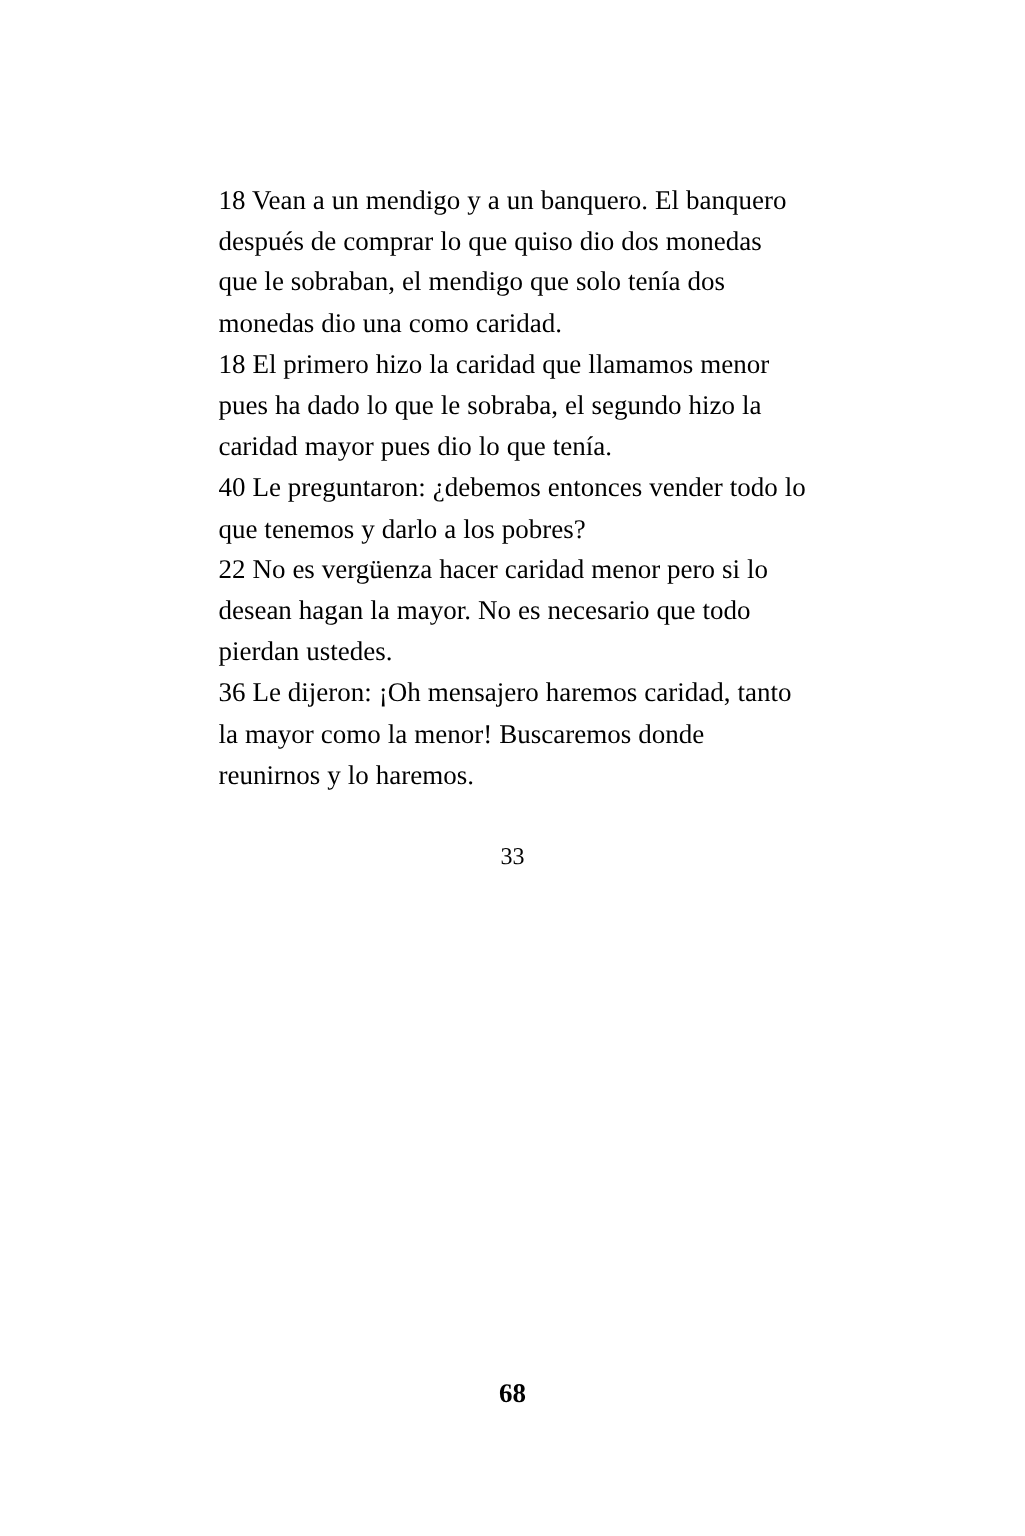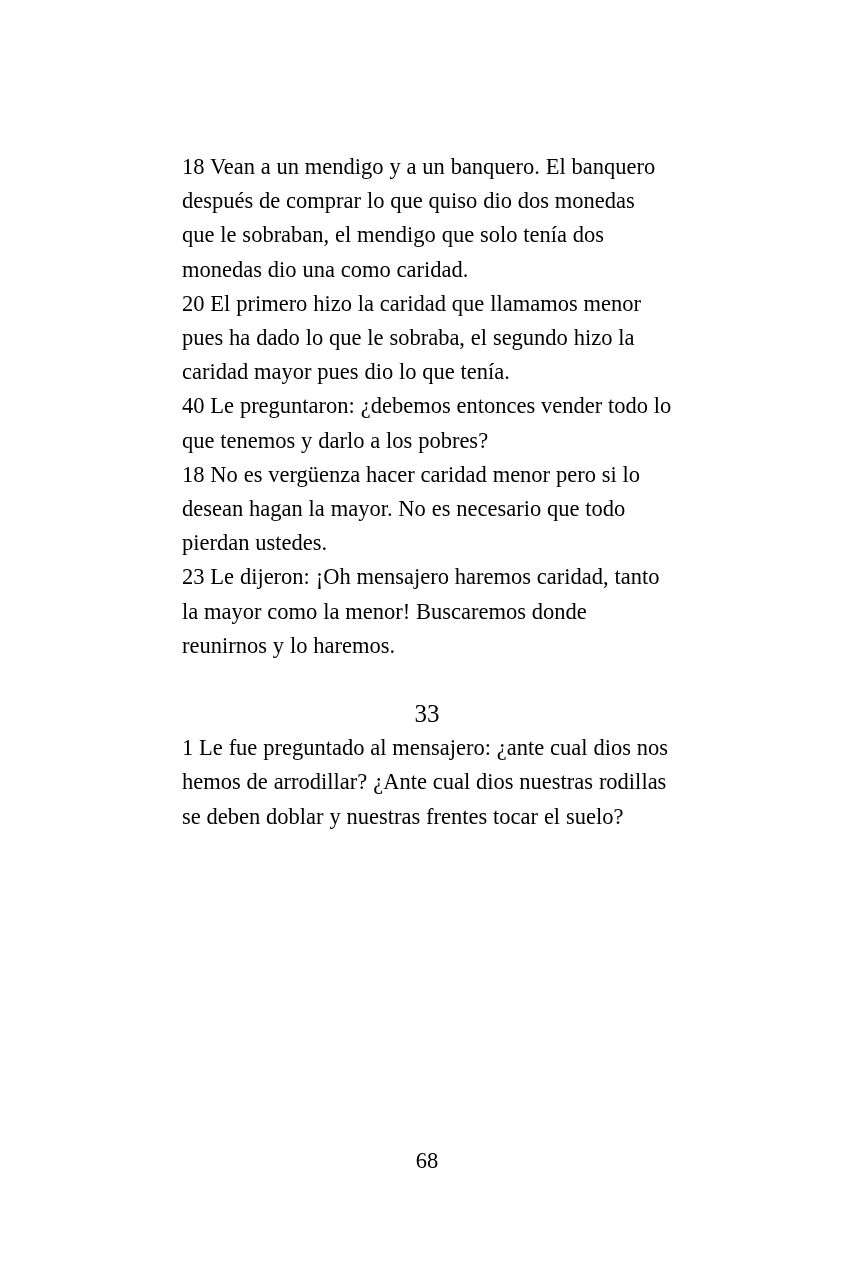--- a/index.html
+++ b/index.html
@@ -32,55 +32,55 @@
   .verse {
     font-size: 22.5px;
     line-height: 34.2px;
     text-align: left;
     margin: 0;
     padding: 0;
     hyphens: none;
     word-spacing: 0.2px;
   }
   .chapter-number {
-    font-size: 25px;
+    font-size: 20px;
     line-height: 34.2px;
     text-align: center;
     margin: 0;
     padding: 0;
   }
   .chapter-gap {
     height: 34px;
   }
   .page-number {
     position: absolute;
     left: 0;
     top: 1144px;
     width: 854px;
     text-align: center;
     font-size: 22.5px;
     line-height: 34.2px;
+    font-weight: bold;
   }
 </style>
 </head>
 <body>
 
 <div class="page">
 
   <div class="text-block">
 
     <p class="verse">18 Vean a un mendigo y a un banquero. El banquero después de comprar lo que quiso dio dos monedas que le sobraban, el mendigo que solo tenía dos monedas dio una como caridad.</p>
-    <p class="verse">20 El primero hizo la caridad que llamamos menor pues ha dado lo que le sobraba, el segundo hizo la caridad mayor pues dio lo que tenía.</p>
+    <p class="verse">18 El primero hizo la caridad que llamamos menor pues ha dado lo que le sobraba, el segundo hizo la caridad mayor pues dio lo que tenía.</p>
     <p class="verse">40 Le preguntaron: ¿debemos entonces vender todo lo que tenemos y darlo a los pobres?</p>
-    <p class="verse">18 No es vergüenza hacer caridad menor pero si lo desean hagan la mayor. No es necesario que todo pierdan ustedes.</p>
-    <p class="verse">23 Le dijeron: ¡Oh mensajero haremos caridad, tanto la mayor como la menor! Buscaremos donde reunirnos y lo haremos.</p>
+    <p class="verse">22 No es vergüenza hacer caridad menor pero si lo desean hagan la mayor. No es necesario que todo pierdan ustedes.</p>
+    <p class="verse">36 Le dijeron: ¡Oh mensajero haremos caridad, tanto la mayor como la menor! Buscaremos donde reunirnos y lo haremos.</p>
 
     <div class="chapter-gap"></div>
 
     <p class="chapter-number">33</p>
 
-    <p class="verse">1 Le fue preguntado al mensajero: ¿ante cual dios nos hemos de arrodillar? ¿Ante cual dios nuestras rodillas se deben doblar y nuestras frentes tocar el suelo?</p>
 
   </div>
 
   <div class="page-number">68</div>
 
 </div>
 
 </body></html>

